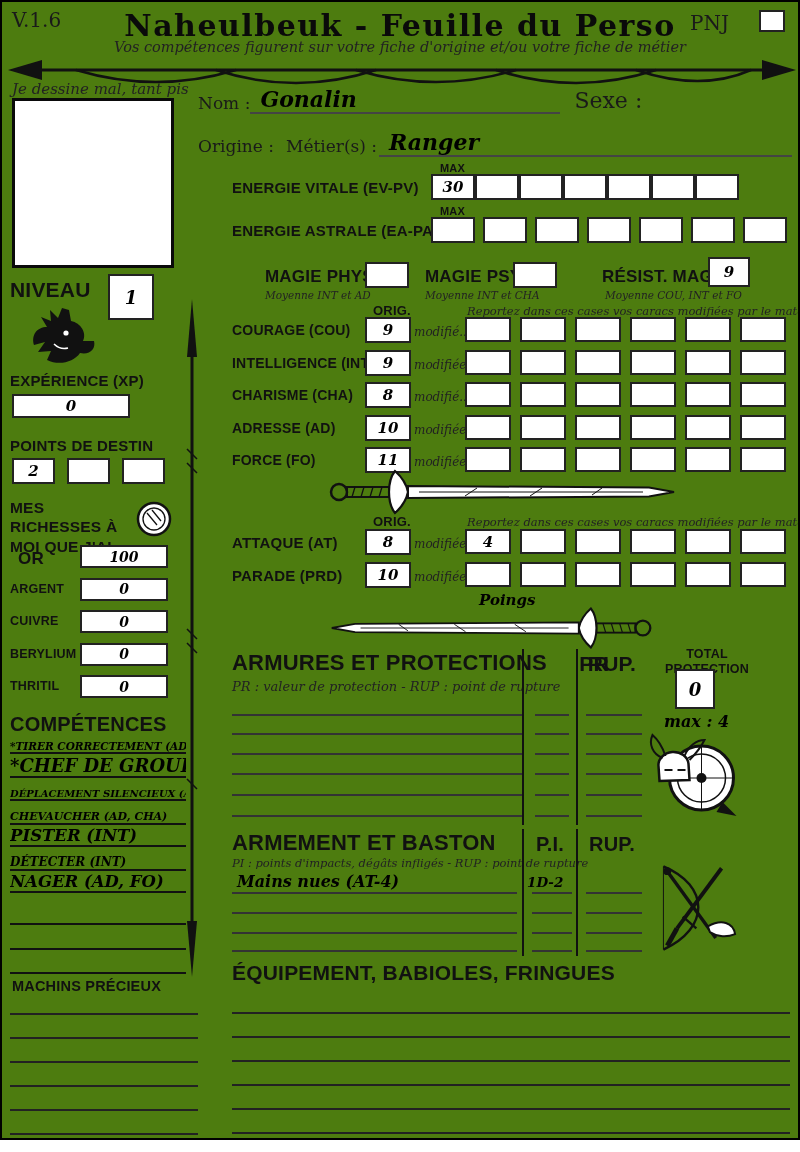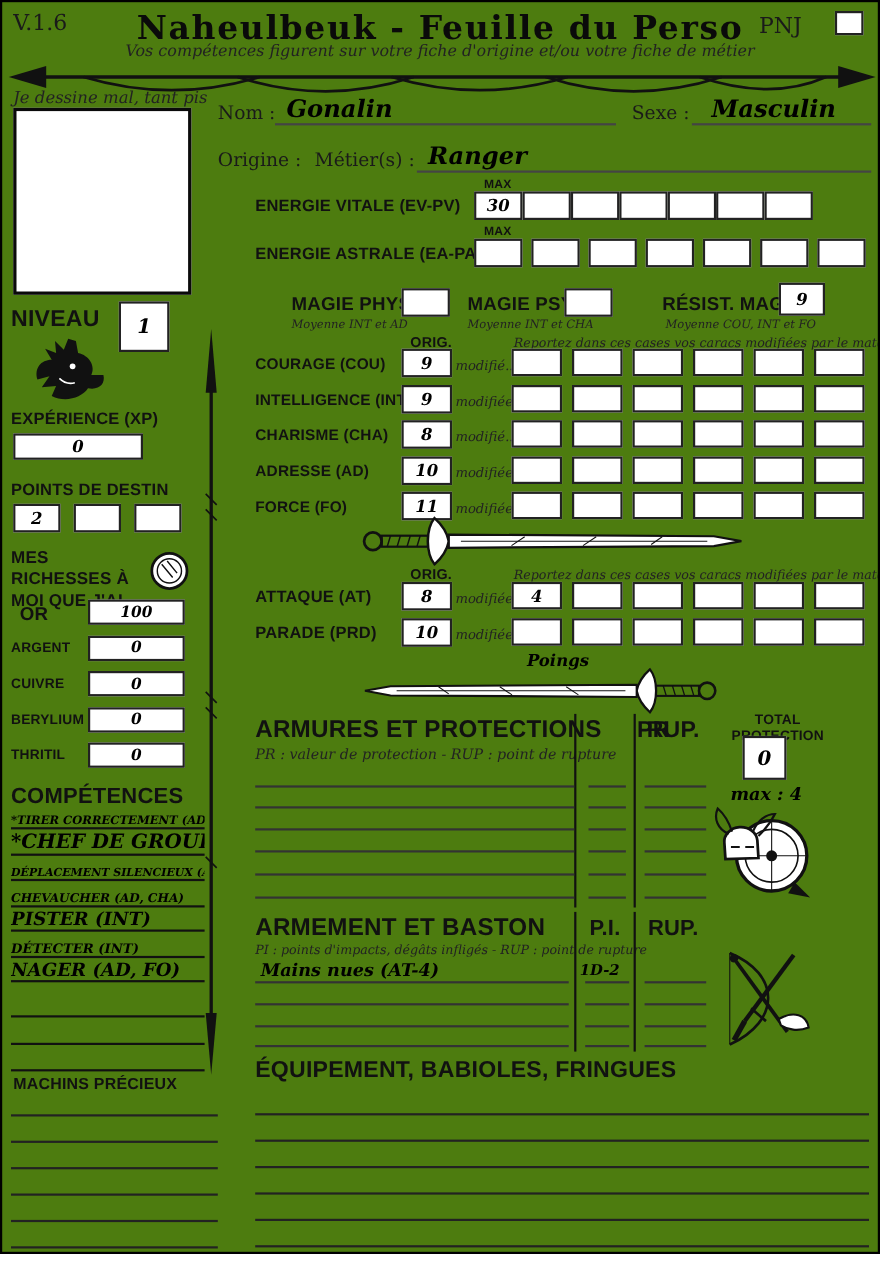--- a/index.html
+++ b/index.html
@@ -102,22 +102,21 @@
   <svg class="abs" style="left:182px;top:297px;" width="16" height="682" viewBox="0 0 16 682">
     <polygon points="8,0 13,58 3,58" fill="#111"></polygon>
     <path d="M8,56 V624" stroke="#111" stroke-width="3" fill="none"></path>
     <path d="M3,150 l10,10 M3,164 l10,10 M3,330 l10,10 M3,344 l10,10 M3,480 l10,10" stroke="#111" stroke-width="1.5"></path>
     <polygon points="3,622 13,622 8,678" fill="#111"></polygon>
   </svg>
 
   <div class="abs" style="left:196px;top:84px;width:594px;display:flex;align-items:flex-end;">
     <span class="med" style="font-size:17px;padding-bottom:1px;">Nom :</span>
     <span class="hand uline" style="flex:0 0 300px;font-size:22px;padding-left:10px;">Gonalin</span>
-    <span class="med" style="font-size:17px;padding:0 2px 1px 14px;">Sexe :</span>
-    <span class="hand uline" style="flex:1;font-size:22px;padding-left:18px;">Masculin</span>
+    <span class="med" style="font-size:22px;padding:0 2px 1px 14px;">Sexe :</span>
   </div>
   <div class="abs" style="left:196px;top:127px;width:594px;display:flex;align-items:flex-end;">
     <span class="med" style="font-size:17px;padding-bottom:1px;">Origine :</span>
     <span class="med" style="font-size:17px;padding:0 2px 1px 12px;">Métier(s) :</span>
     <span class="hand uline" style="flex:1;font-size:22px;padding-left:10px;">Ranger</span>
   </div>
 
   <div class="abs disp" style="left:230px;top:177px;font-size:15px;">ENERGIE VITALE (EV-PV)</div>
   <div class="abs disp" style="left:438px;top:160px;font-size:11px;">MAX</div>
   <div class="abs" id="ev-boxes" style="left:429px;top:172px;display:flex;gap:0;">

